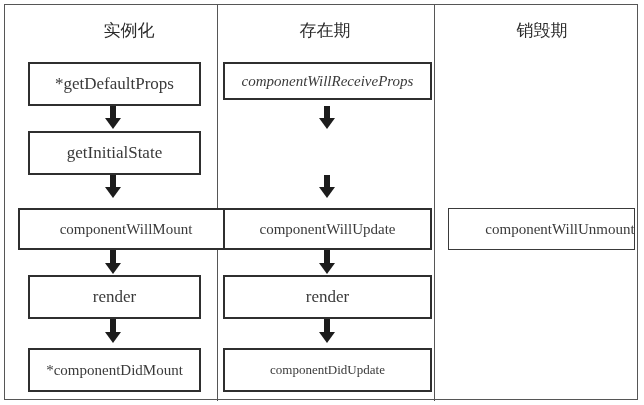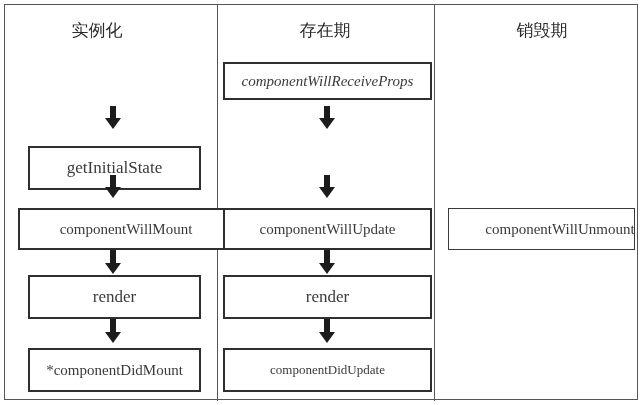--- a/index.html
+++ b/index.html
@@ -39,21 +39,21 @@
   
   .col-header {
     position: absolute;
     text-align: center;
     font-size: 17px;
     color: #2b2b2b;
     font-family: "DejaVu Sans", "Liberation Sans", sans-serif;
     line-height: 1;
     white-space: nowrap;
   }
-  .col-header.h1 { left: 2px;  top: 22px; width: 190px; }
+  .col-header.h1 { left: 34px;  top: 22px; width: 190px; }
   .col-header.h2 { left: 230px; top: 22px; width: 190px; }
   .col-header.h3 { left: 447px; top: 22px; width: 190px; }
 
   
   .node {
     position: absolute;
     box-sizing: border-box;
     background: #ffffff;
     border: 2px solid #2f2f2f;
     display: flex;
@@ -98,27 +98,28 @@
 <div id="canvas">
 
   <div class="frame"></div>
   <div class="divider d1"></div>
   <div class="divider d2"></div>
 
   <div class="col-header h1">实例化</div>
   <div class="col-header h3">销毁期</div>
   <div class="col-header h2">存在期</div>
 
+  <div class="node" style="left:28px;  top:62px;  width:173px; height:44px; font-size:17px;">*getDefaultProps</div>
 
   <div class="arrow" style="left:113px; top:106px;">
     <span class="stem" style="height:13px;"></span>
     <span class="head" style="top:12px;"></span>
   </div>
 
-  <div class="node" style="left:28px;  top:131px; width:173px; height:44px; font-size:17px;margin-top:15px;">getInitialState</div>
+  <div class="node" style="left:28px;  top:131px; width:173px; height:44px; font-size:17px;">getInitialState</div>
 
   <div class="arrow" style="left:113px; top:175px;">
     <span class="stem" style="height:13px;"></span>
     <span class="head" style="top:12px;"></span>
   </div>
 
   <div class="node" style="left:18px;  top:208px; width:216px; height:42px; font-size:15px;">componentWillMount</div>
 
   <div class="arrow" style="left:113px; top:250px;">
     <span class="stem" style="height:14px;"></span>

